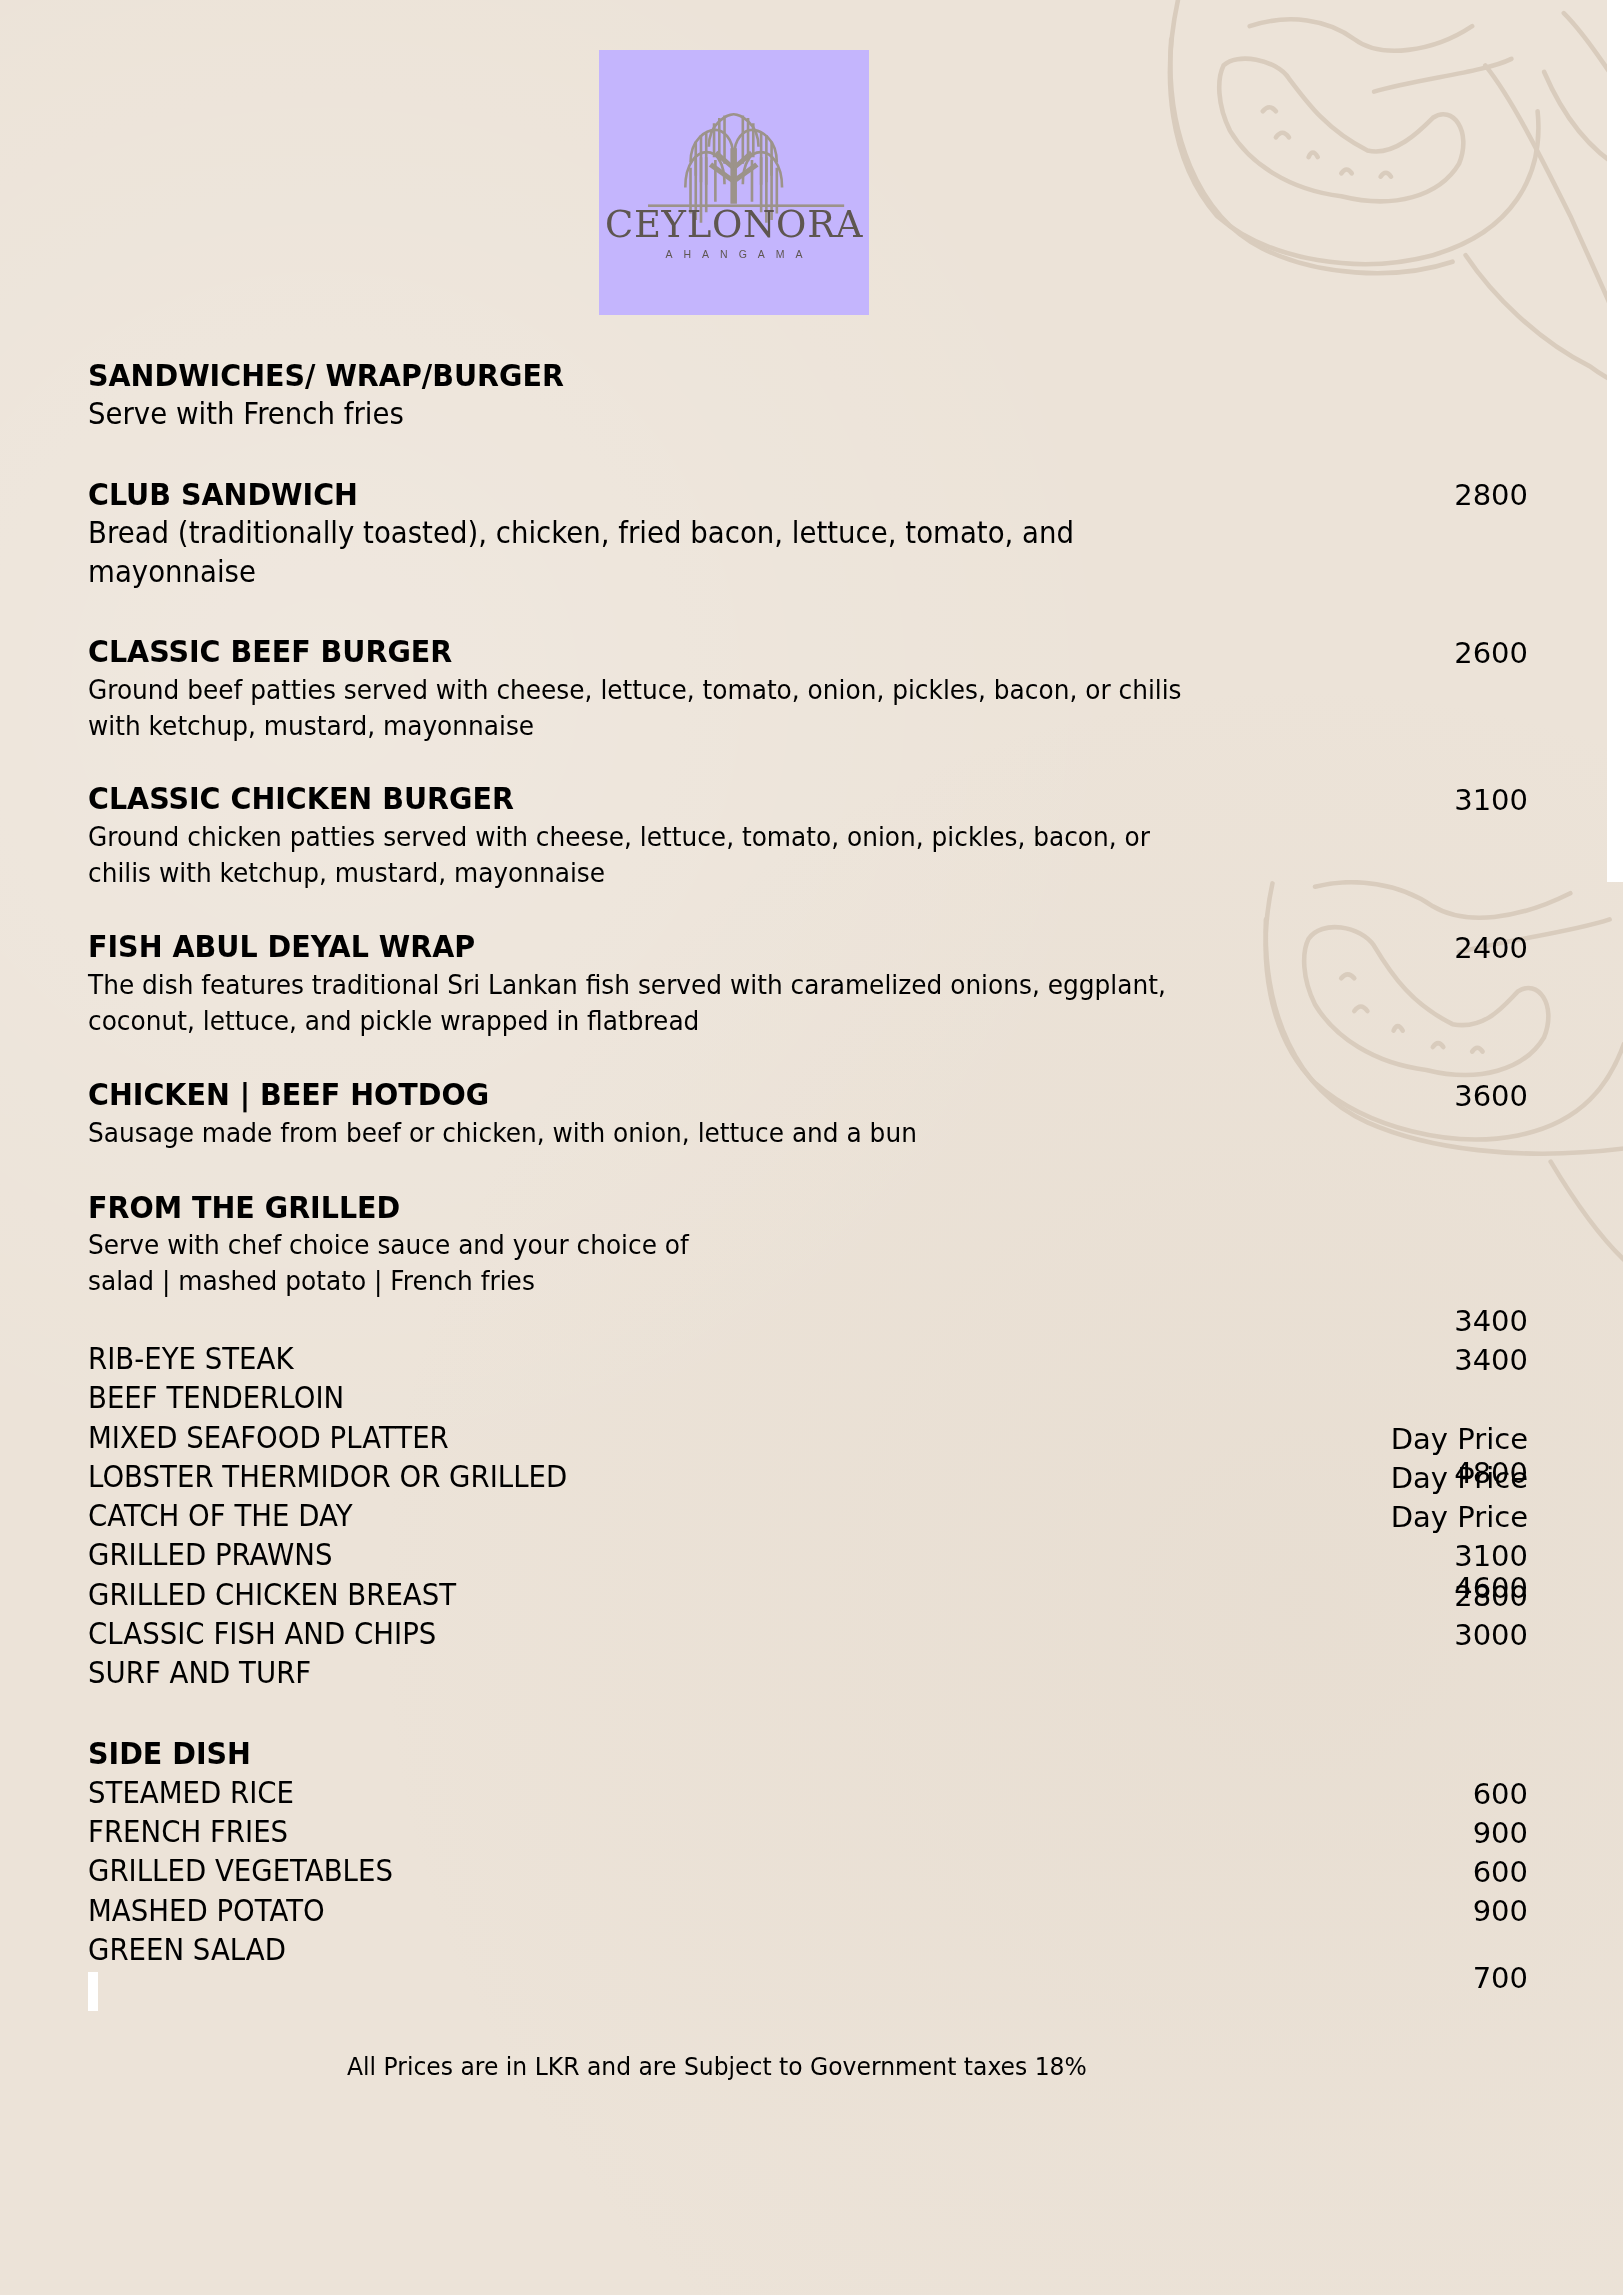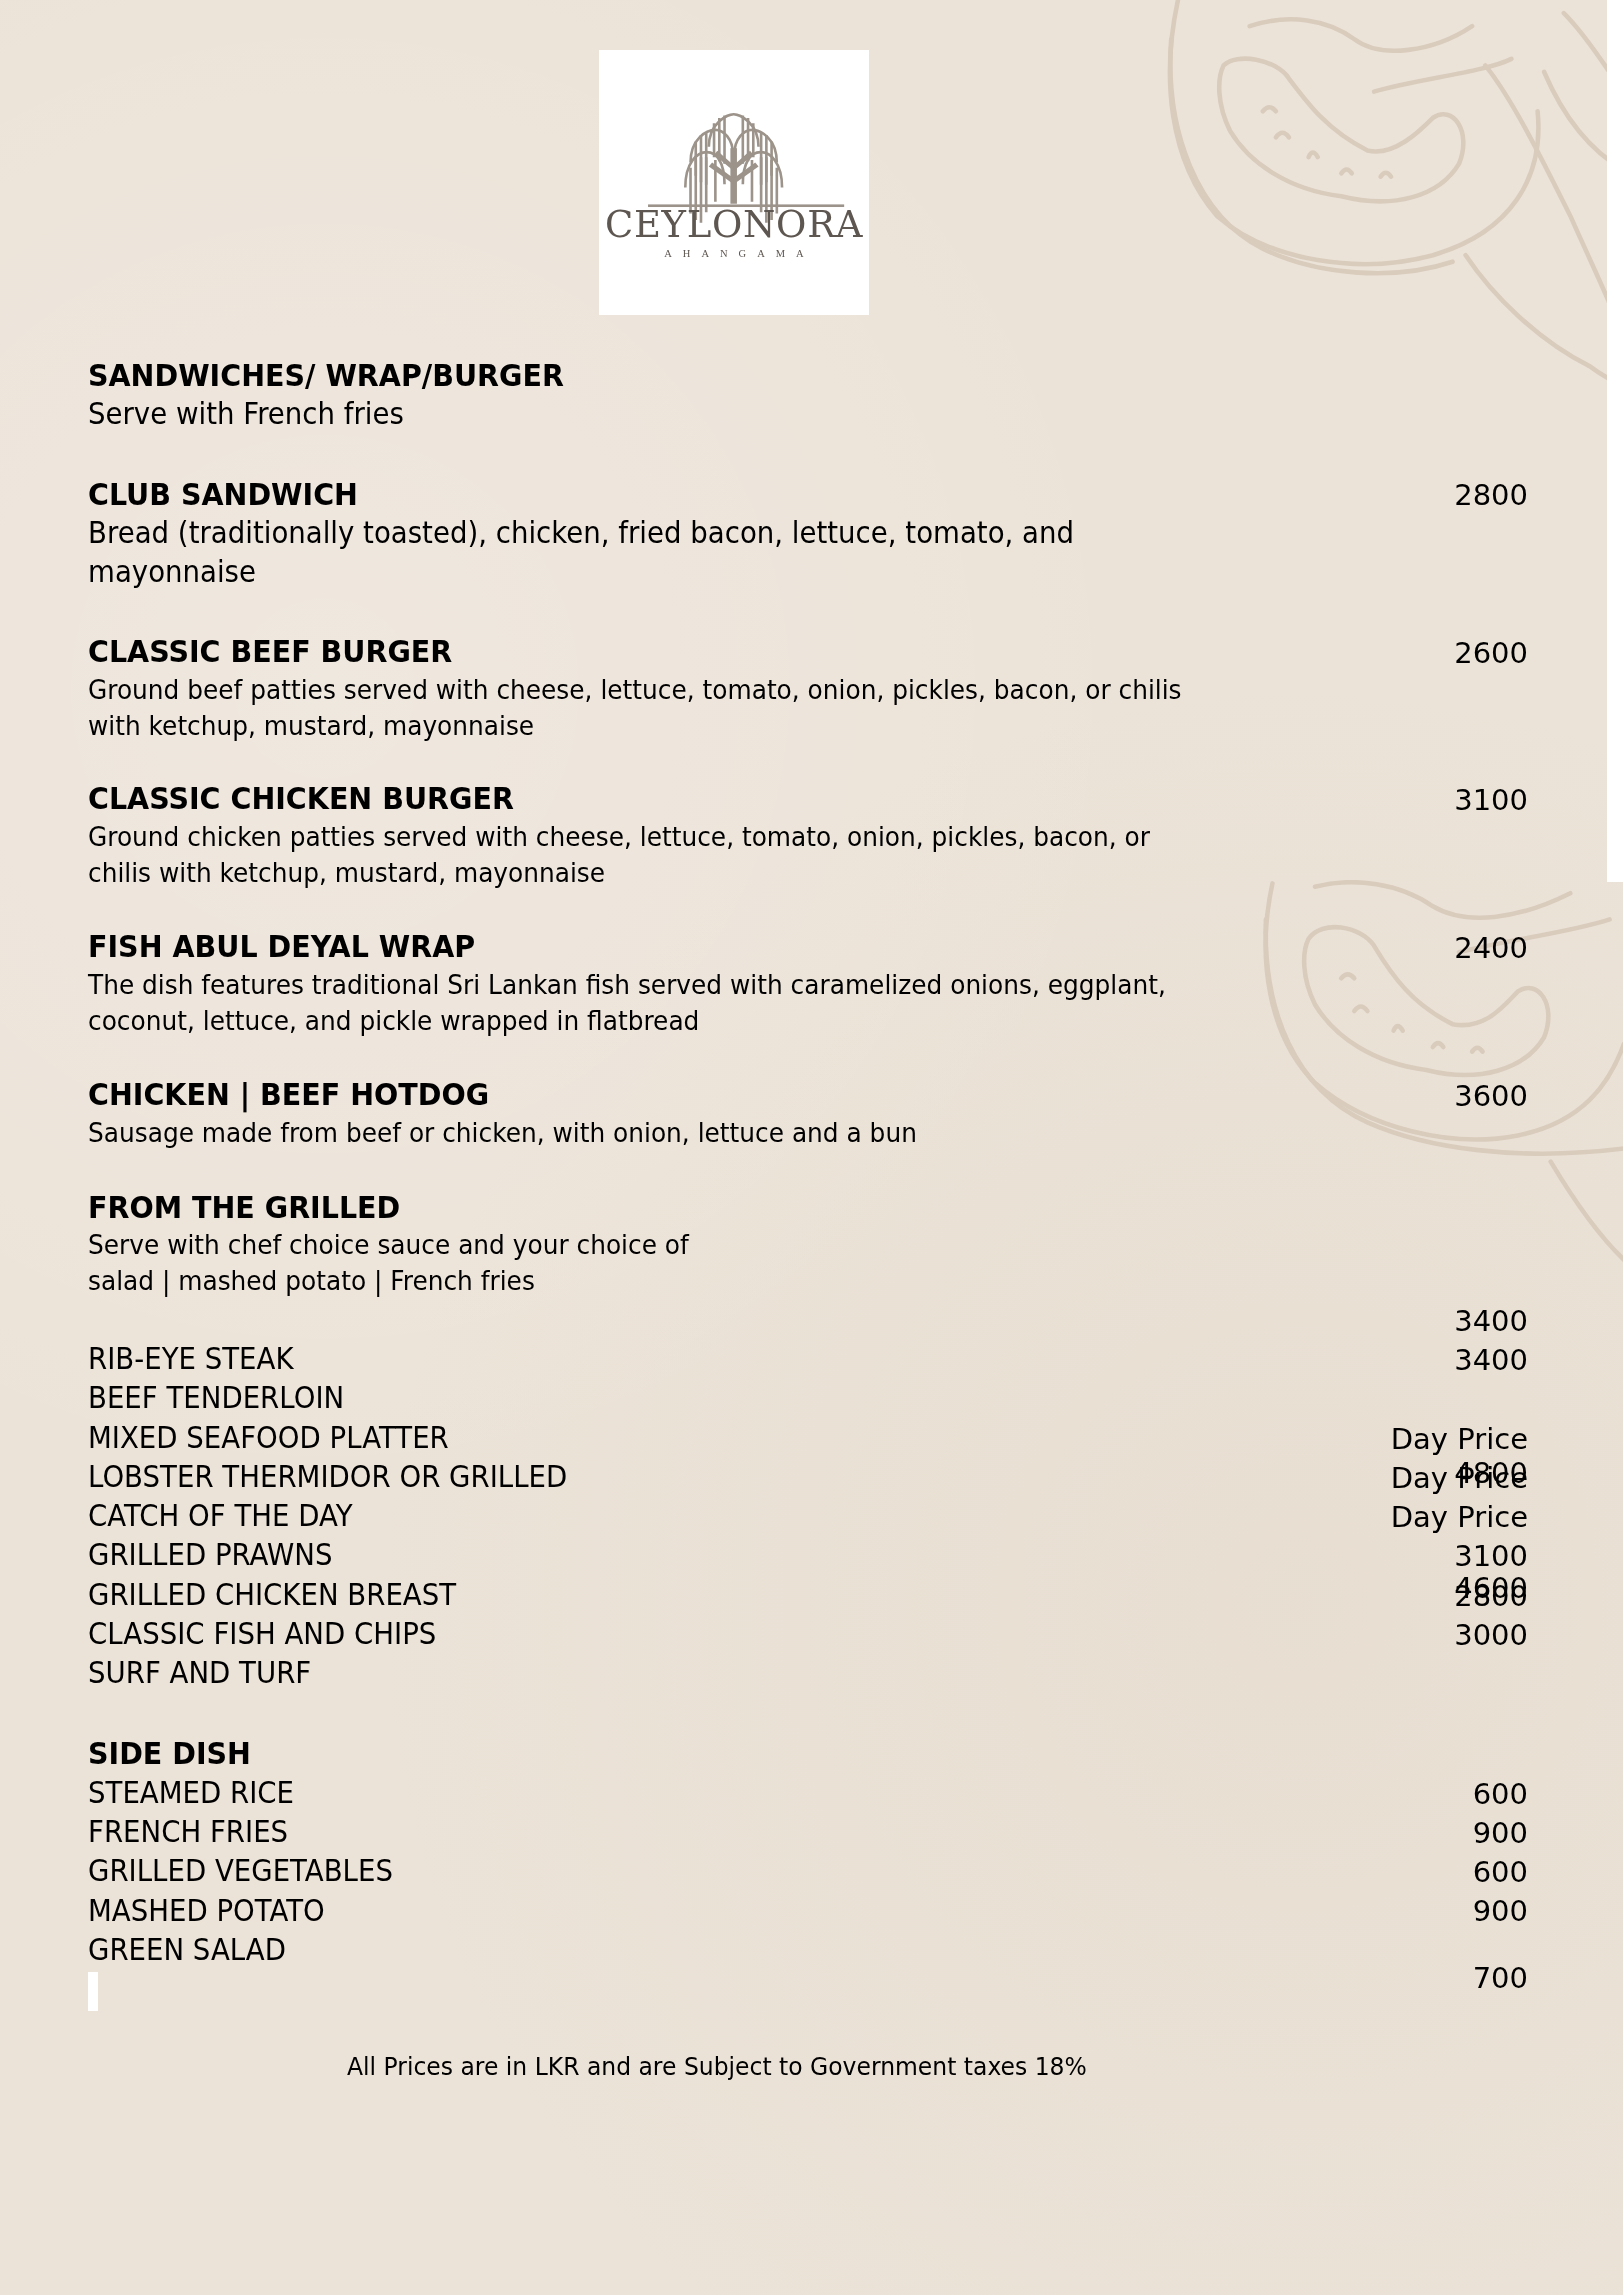--- a/index.html
+++ b/index.html
@@ -13,30 +13,30 @@
     position: absolute; inset: 0;
     background:
       radial-gradient(circle at 20% 30%, rgba(255,255,255,0.18), transparent 40%),
       radial-gradient(circle at 80% 70%, rgba(200,185,165,0.12), transparent 45%),
       #ECE3D8;
   }
   .deco { position: absolute; pointer-events: none; }
   .white-strip { position: absolute; left: 1607px; top: 0; width: 16.4px; height: 882px; background: #fff; }
   .logo {
     position: absolute; left: 599px; top: 50px; width: 270px; height: 265px;
-    background: #ffffff;
+    background: #c4b5fd;
   }
   .logo svg { position: absolute; left: 0; top: 0; }
   .logo-name {
     position: absolute; left: 0; width: 100%; top: 153px; text-align: center;
     font-family: "DejaVu Serif", serif; font-size: 37px; color: #5E5650; letter-spacing: 0.7px;
   }
   .logo-sub {
     position: absolute; left: 0; width: 100%; top: 198px; text-align: center;
-    font-family: Liberation Serif, serif; font-size: 10.5px; color: #5E5650; letter-spacing: 11px;
+    font-family: Liberation Sans, sans-serif; font-size: 10.5px; color: #5E5650; letter-spacing: 11px;
     padding-left: 11px; box-sizing: border-box;
   }
   .abs { position: absolute; white-space: nowrap; }
   .left { left: 88px; }
   .price { position: absolute; right: 96px; text-align: right; white-space: nowrap; font-size: 29px; }
   .h-bold { font-weight: bold; font-size: 31px; letter-spacing: 0; transform: scaleX(0.92); transform-origin: left top; }
   .sub { font-size: 30px; transform: scaleX(0.92); transform-origin: left top; }
   .desc { font-size: 27px; transform: scaleX(0.92); transform-origin: left top; }
   .row { font-size: 30px; transform: scaleX(0.92); transform-origin: left top; }
   .footer { position: absolute; left: 347px; top: 2051px; font-size: 25.5px; white-space: nowrap; transform: scaleX(0.92); transform-origin: left top; }

